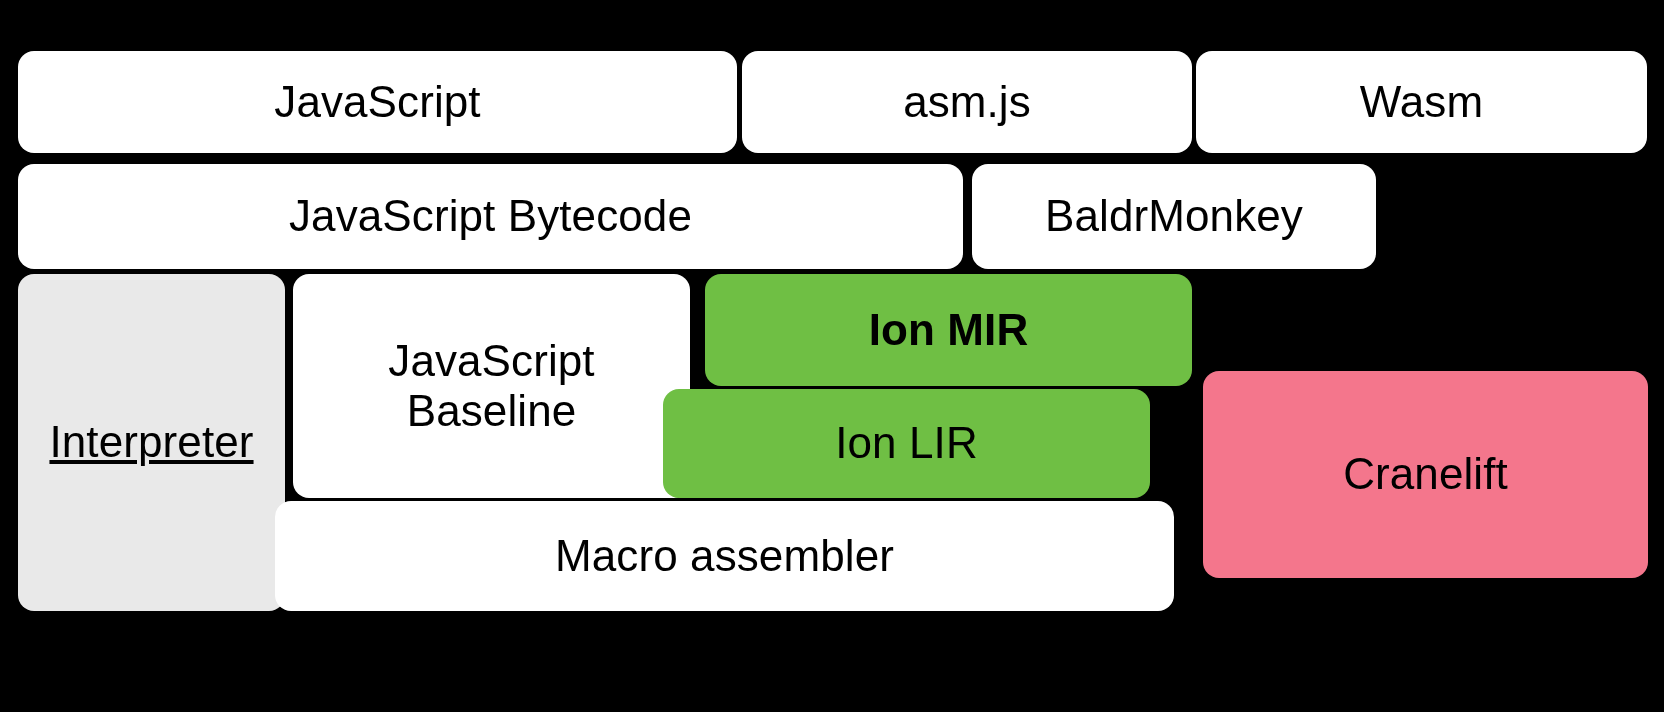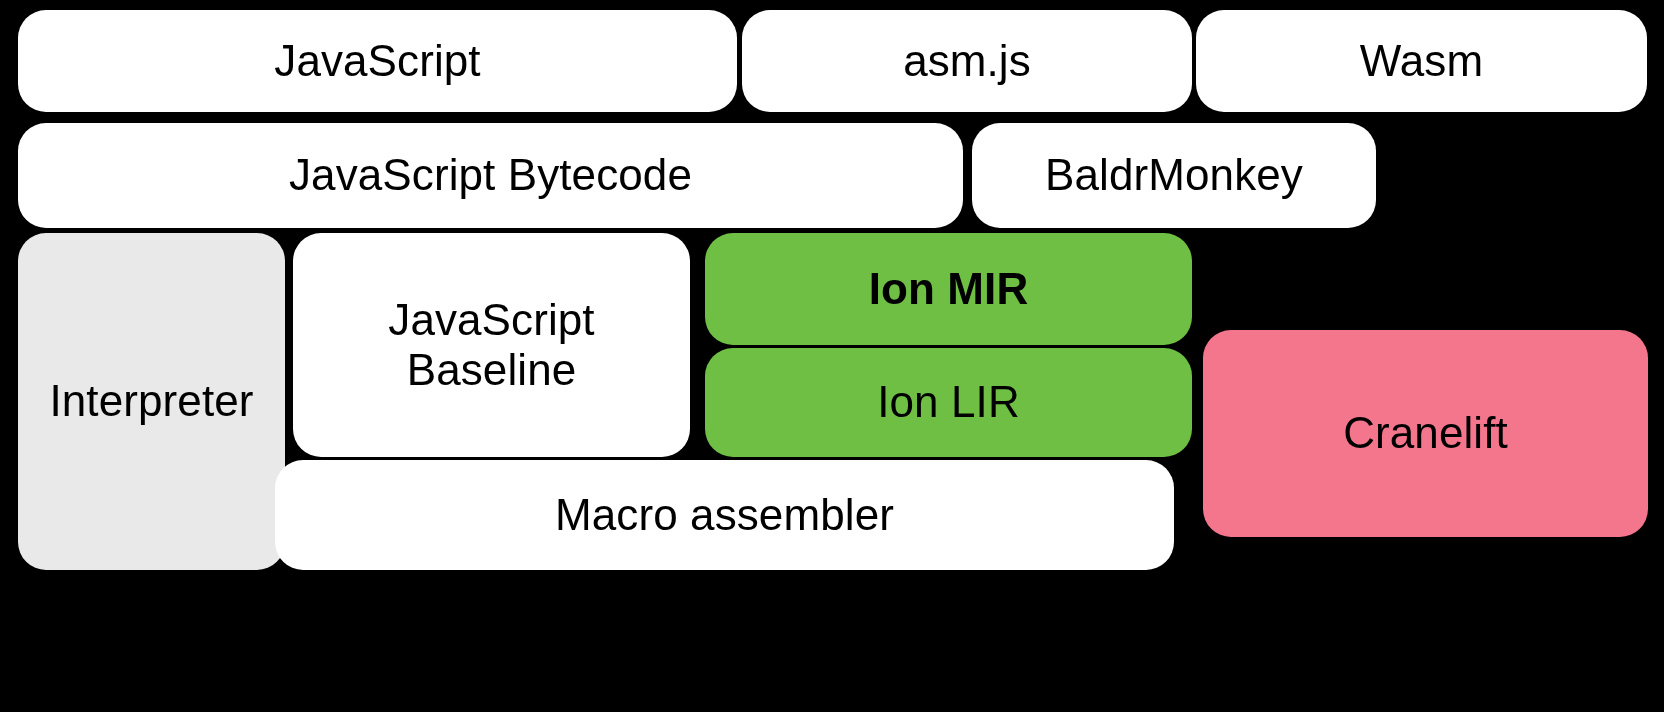--- a/index.html
+++ b/index.html
@@ -11,51 +11,52 @@
     position: relative;
     width: 1664px;
     height: 712px;
     background: #000000;
     overflow: hidden;
     font-family: "Liberation Sans", sans-serif;
   }
   .node {
     position: absolute;
     box-sizing: border-box;
-    border-radius: 28px;
+    border-radius: 16px;
     display: flex;
     align-items: center;
     justify-content: center;
     text-align: center;
     color: #000000;
     font-size: 44px;
     line-height: 1.14;
     font-weight: 400;
     letter-spacing: 0.1px;
     padding: 2px 10px;
     white-space: pre-line;
     user-select: none;
+    margin-top: 41px;
   }
   .fill-white { background: #ffffff; }
-  .fill-gray  { background: #e9e9e9; }
+  .fill-gray  { background: #e9e9e9; text-decoration: underline; }
   .fill-green { background: #6fbf44; }
   .fill-pink  { background: #f4768c; }
 
   
   #n-javascript       { left: 18px;   top: 10px;  width: 719px; height: 102px; }
   #n-asmjs            { left: 742px;  top: 10px;  width: 450px; height: 102px; }
   #n-wasm             { left: 1196px; top: 10px;  width: 451px; height: 102px; }
   
   #n-js-bytecode      { left: 18px;   top: 123px; width: 945px; height: 105px; }
   #n-baldrmonkey      { left: 972px;  top: 123px; width: 404px; height: 105px; }
   
   #n-interpreter      { left: 18px;   top: 233px; width: 267px; height: 337px; }
   #n-js-baseline      { left: 293px;  top: 233px; width: 397px; height: 224px; }
   #n-ion-mir          { left: 705px;  top: 233px; width: 487px; height: 112px; font-weight: bold; }
-  #n-ion-lir          { left: 705px;  top: 348px; width: 487px; height: 109px; }
+  #n-ion-lir          { left: 663px;  top: 348px; width: 487px; height: 109px; }
   #n-cranelift        { left: 1203px; top: 330px; width: 445px; height: 207px; }
   #n-macro-assembler  { left: 275px;  top: 460px; width: 899px; height: 110px; }
   
   #n-native-code      { left: 293px;  top: 573px; width: 1355px; height: 110px; }
 </style>
 </head>
 <body>
 
 <div id="diagram">
 

